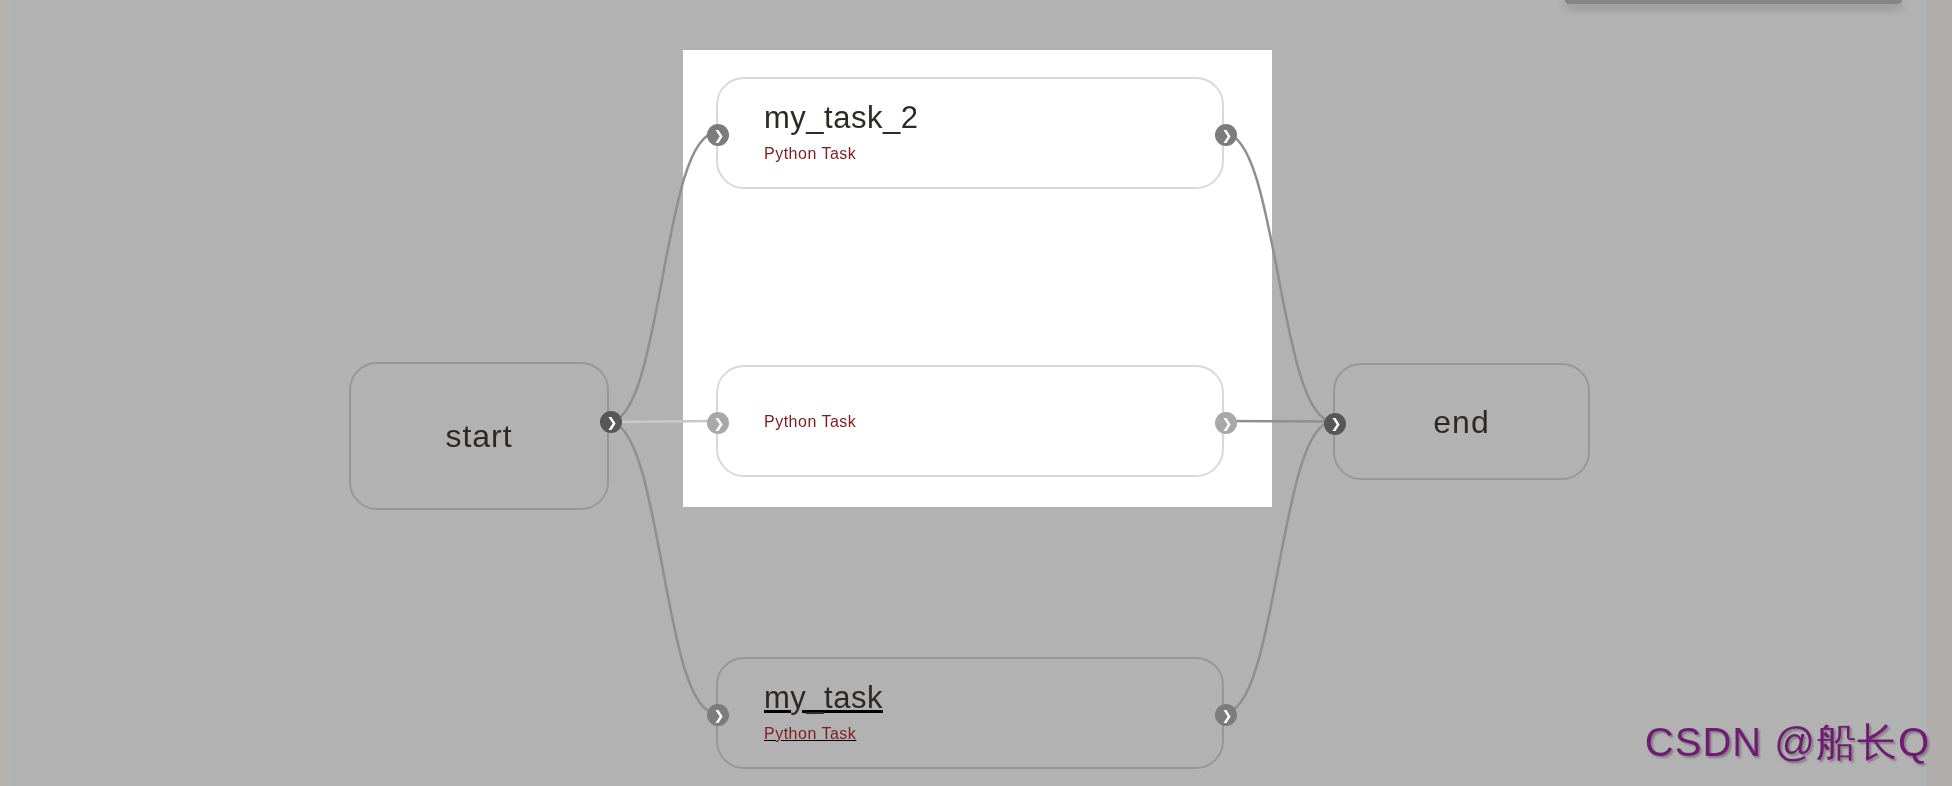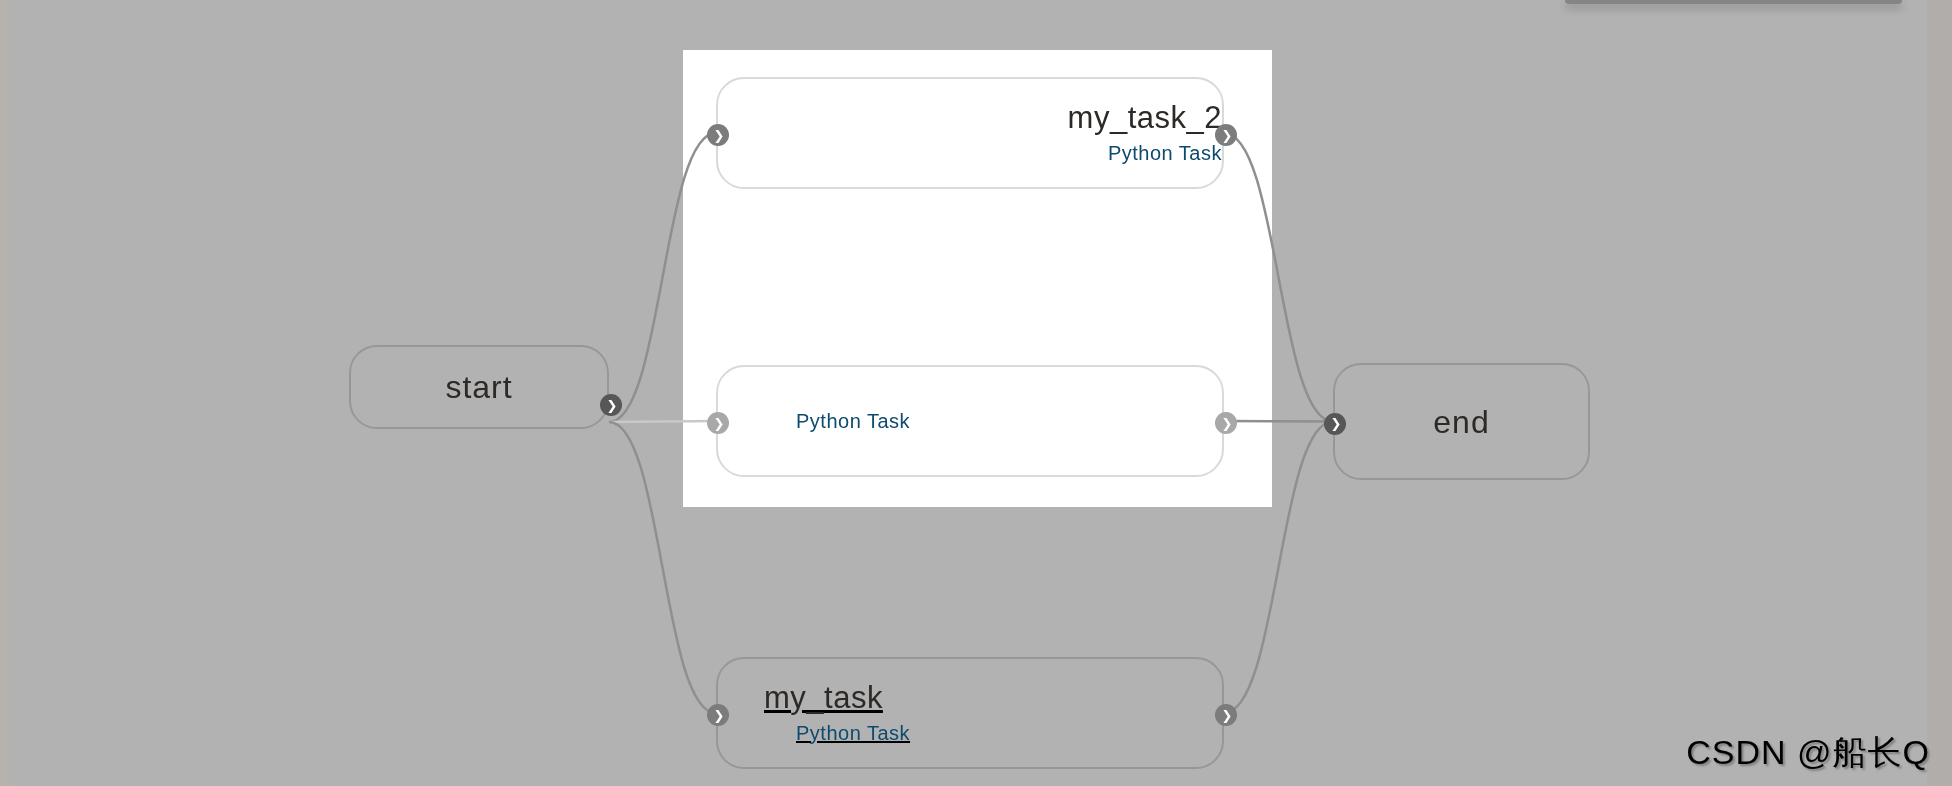--- a/index.html
+++ b/index.html
@@ -19,34 +19,34 @@
     position:absolute;box-sizing:border-box;
     border:2px solid rgba(0,0,0,0.15);
     border-radius:28px;
     display:flex;flex-direction:column;justify-content:center;
     background:transparent;
   }
   .node.terminal{align-items:center;}
   .node.task{align-items:flex-start;padding-left:46px;}
   .node-title{font-size:31px;color:#2d2926;font-weight:500;line-height:40px;letter-spacing:0.5px;}
   .node.terminal .node-title{font-size:32px;font-weight:400;letter-spacing:1px;}
-  .node-subtitle{font-size:20px;color:#0c4a6e;line-height:31px;letter-spacing:0.5px;margin-left:32px;}
+  .node-subtitle{font-size:16px;color:#7f1d1d;line-height:31px;letter-spacing:0.5px;}
   .port{
     position:absolute;width:22px;height:22px;border-radius:50%;
     display:flex;align-items:center;justify-content:center;
   }
   .chevron{color:#ffffff;font-size:13px;font-weight:bold;line-height:1;transform:translateX(1px);}
   #toolbar-fragment{
     position:absolute;top:0;left:1565px;width:337px;height:4px;
     background:#858585;border-radius:0 0 5px 5px;
     box-shadow:0 4px 9px rgba(0,0,0,0.28);
   }
   #watermark{
-    position:absolute;right:22px;bottom:10px;
-    font-size:34px;letter-spacing:1px;color:#000000;
+    position:absolute;right:22px;bottom:16px;
+    font-size:40px;letter-spacing:1px;color:#701a75;
     text-shadow:2px 2px 2px rgba(90,88,86,0.55);
     white-space:nowrap;
   }
 </style>
 </head>
 <body>
 
 <div class="edge-strip" id="left-strip"></div>
 <div class="edge-strip" id="right-strip"></div>
 
@@ -54,27 +54,27 @@
   <div id="selection-overlay" style="left: 673px; top: 50px; width: 589px; height: 457px;"></div>
   <svg id="edges-svg">
       <path d="M 599 422 C 652.5 422, 652.5 133, 706 133" fill="none" stroke="#8f8f8f" stroke-width="2.5"></path>
       <path d="M 599 422 L 706 421" fill="none" stroke="#c9c9c9" stroke-width="2.5"></path>
       <path d="M 599 422 C 652.5 422, 652.5 713, 706 713" fill="none" stroke="#8f8f8f" stroke-width="2.5"></path>
       <path d="M 1214 133 C 1268.5 133, 1268.5 421.5, 1323 421.5" fill="none" stroke="#8f8f8f" stroke-width="2.5"></path>
       <path d="M 1214 421 L 1323 421.5" fill="none" stroke="#8f8f8f" stroke-width="2.5"></path>
       <path d="M 1214 713 C 1268.5 713, 1268.5 421.5, 1323 421.5" fill="none" stroke="#8f8f8f" stroke-width="2.5"></path>
     </svg>
   <div id="nodes-layer">
-      <div class="node terminal" style="left: 339px; top: 345px; width: 260px; height: 84px;">
+      <div class="node terminal" style="left: 339px; top: 362px; width: 260px; height: 148px;">
         <div class="node-title">start</div>
         <div class="port" style="background: rgb(87, 87, 87); left: 249px; top: 47px;">
           <span class="chevron">❯</span>
         </div>
       </div>
-      <div class="node task" style="left: 706px; top: 77px; width: 508px; height: 112px; align-items: flex-end;">
+      <div class="node task" style="left: 706px; top: 77px; width: 508px; height: 112px;">
         <div class="node-title">my_task_2</div>
         <div class="node-subtitle">Python Task</div>
         <div class="port" style="background: rgb(124, 124, 124); left: -11px; top: 45px;">
           <span class="chevron">❯</span>
         </div>
         <div class="port" style="background: rgb(124, 124, 124); left: 497px; top: 45px;">
           <span class="chevron">❯</span>
         </div>
       </div>
       <div class="node task" style="left: 706px; top: 365px; width: 508px; height: 112px;">

